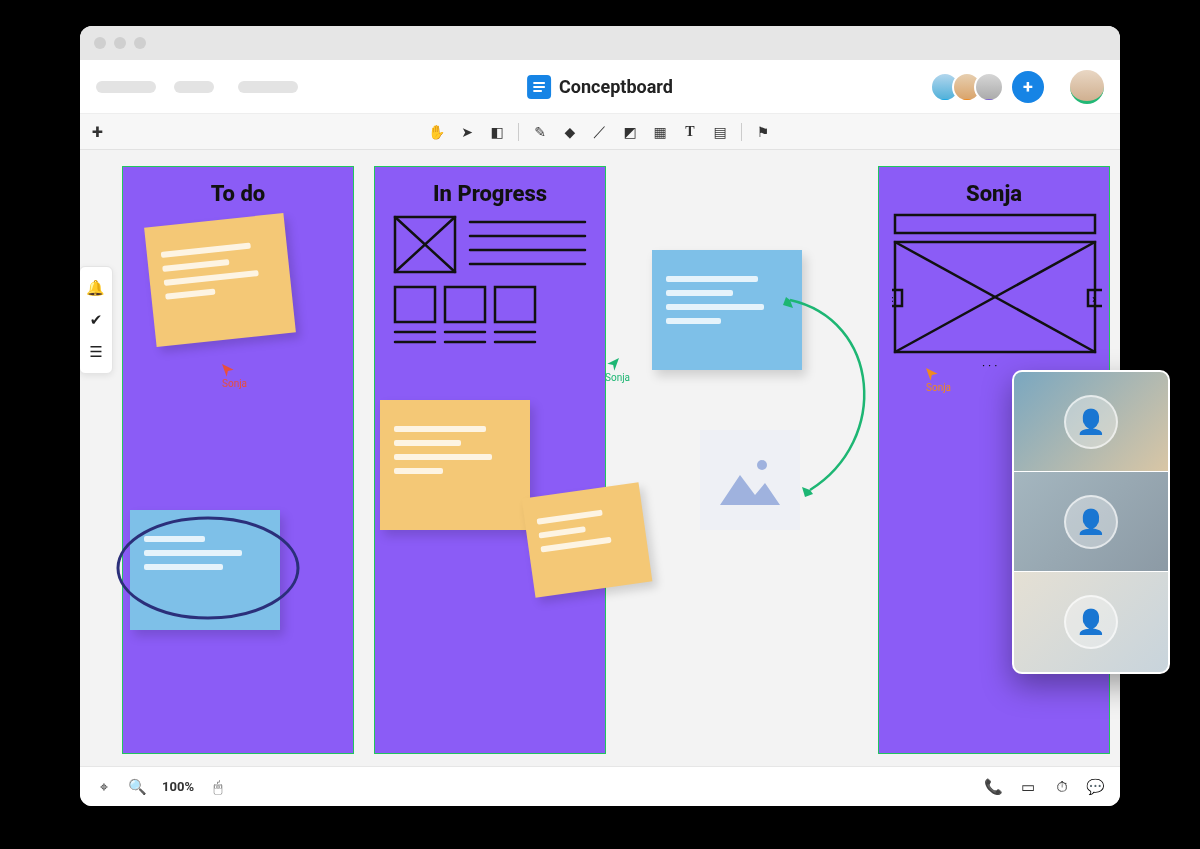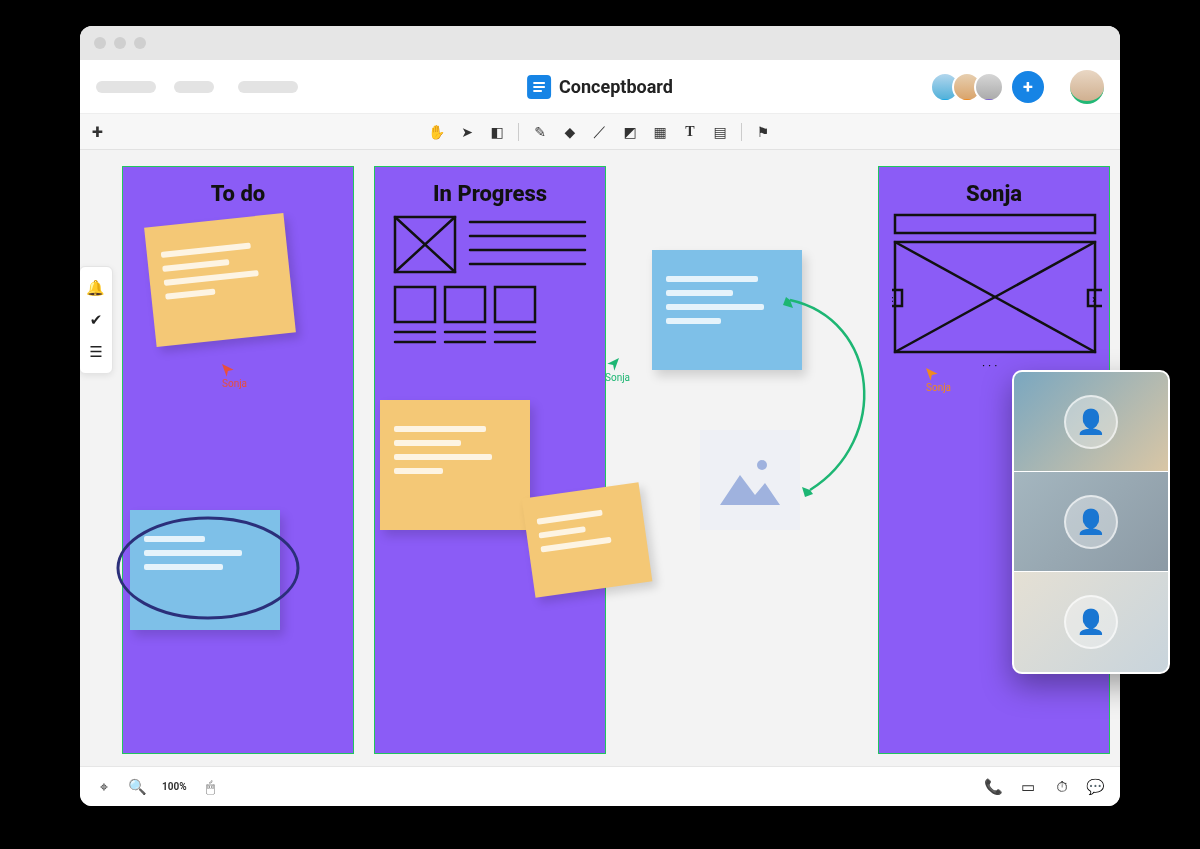--- a/index.html
+++ b/index.html
@@ -54,21 +54,21 @@
   .cursor{position:absolute;font-size:10px;font-weight:400;}
   .cursor svg{width:14px;height:14px;display:block;}
   
   .wf-stroke{stroke:#111;stroke-width:2.5;fill:none;stroke-linecap:round;}
   
   .img-ph{position:absolute;width:100px;height:100px;background:#eef0f5;display:flex;align-items:center;justify-content:center;}
   
   .footer{position:absolute;bottom:0;left:0;right:0;height:40px;background:#fff;border-top:1px solid #e6e6e6;display:flex;align-items:center;padding:0 14px;gap:14px;color:#333;}
   .footer .fspacer{flex:1;}
   .fbtn{cursor:pointer;width:20px;text-align:center;font-size:15px;}
-  .zoom-label{font-size:10px;font-weight:700;}
+  .zoom-label{font-size:13px;font-weight:700;}
   
   .video-panel{position:absolute;left:1012px;top:370px;width:158px;background:#fff;border-radius:10px;box-shadow:0 12px 30px rgba(0,0,0,.35);overflow:hidden;border:2px solid #fff;}
   .vtile{height:100px;background:#c9d3db;display:flex;align-items:center;justify-content:center;color:#667; border-bottom:1px solid #fff;}
   .vtile:last-child{border-bottom:none;}
   .vtile.v1{background:linear-gradient(135deg,#7aa7c0,#d9c6a5);}
   .vtile.v2{background:linear-gradient(135deg,#a4b6bf,#8c9aa5);}
   .vtile.v3{background:linear-gradient(135deg,#e5e0d4,#c8d4dc);}
   .vperson{width:54px;height:54px;border-radius:50%;background:rgba(255,255,255,.35);border:2px solid rgba(255,255,255,.6);display:flex;align-items:center;justify-content:center;font-size:24px;}
 </style>
 </head>

